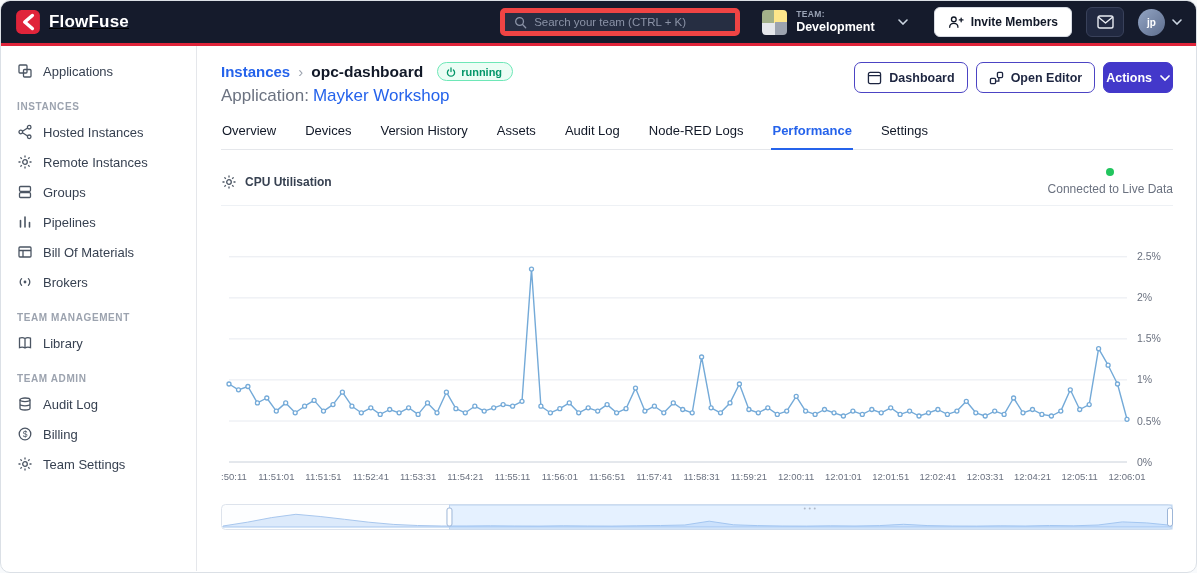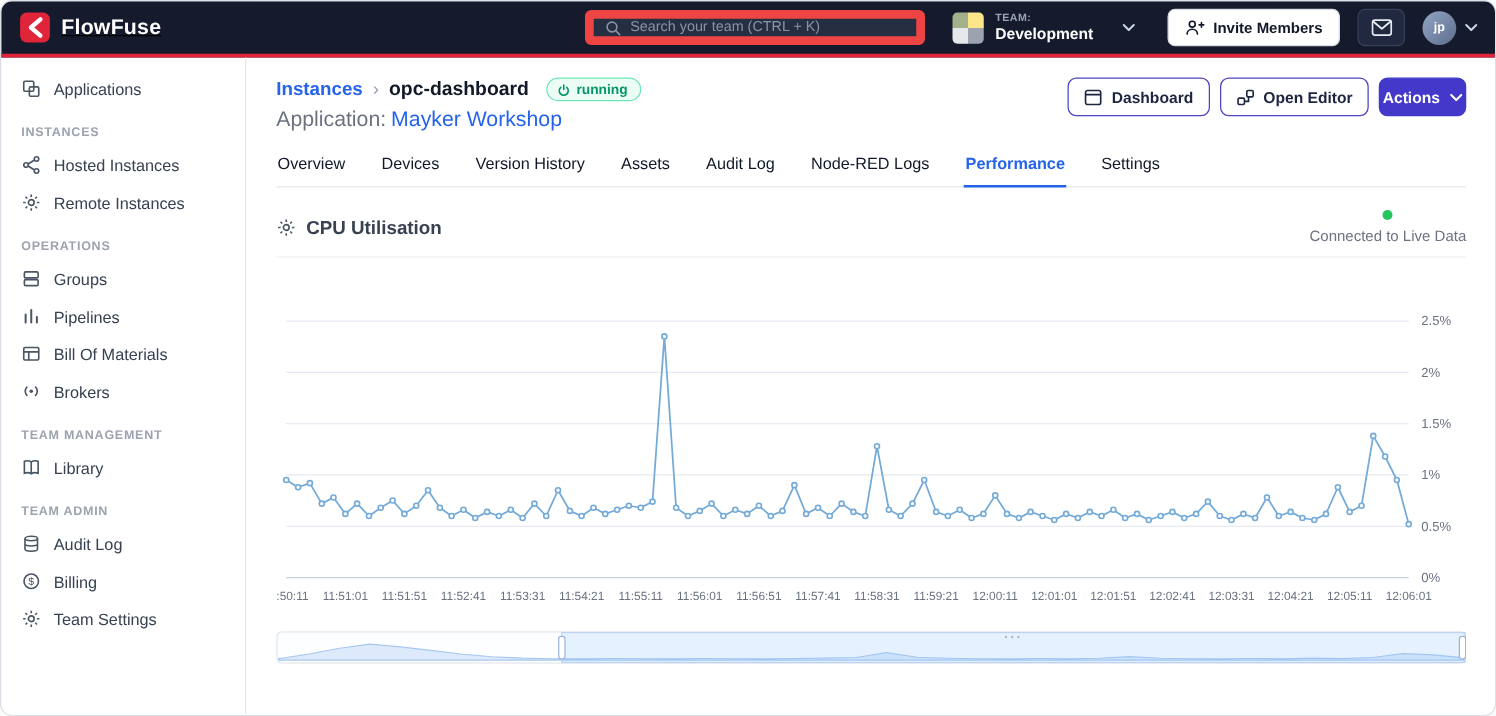--- a/index.html
+++ b/index.html
@@ -4,21 +4,21 @@
 <style>
   * { box-sizing: border-box; margin: 0; padding: 0; }
   html,body { width:1197px; height:573px; background:#f8fafc; font-family:"Liberation Sans", sans-serif; }
   .window { position:absolute; inset:0; background:#fff; border:1px solid #dbe0e6; border-radius:10px; overflow:hidden; }
 
   
   .topbar { height:45px; background:#151b2c; border-bottom:3px solid #e0243a; display:flex; align-items:center; padding:0 14px; gap:14px; }
   .logo { display:flex; align-items:center; gap:8px; cursor:pointer;text-decoration:underline; }
   .logo-text { color:#fff; font-size:17px; font-weight:bold; letter-spacing:.2px; }
   .spacer { flex:1; }
-  .search-box { display:flex; align-items:center; gap:7px; width:272px; height:28px; background:#262e42; border:7px solid #ef4444; border-radius:5px; padding:0 9px; }
+  .search-box { display:flex; align-items:center; gap:7px; width:240px; height:28px; background:#262e42; border:5px solid #ef4444; border-radius:5px; padding:0 9px; }
   .search-box input { flex:1; background:transparent; border:none; outline:none; color:#d7dce6; font-size:11.5px; font-family:"Liberation Sans",sans-serif; }
   .search-box input::placeholder { color:#8b93a7; }
   .team-sel { display:flex; align-items:center; gap:9px; padding:5px 12px 5px 8px; border-radius:6px; cursor:pointer; }
   .team-avatar { width:25px; height:25px; border-radius:4px; background:conic-gradient(#fde68a 0 25%, #9ca3af 0 50%, #e5e7eb 0 75%, #a3b18a 0); }
   .team-meta { display:flex; flex-direction:column; line-height:1.15; }
   .team-label { font-size:8.5px; color:#9aa3b5; font-weight:bold; letter-spacing:.4px; }
   .team-name { font-size:12.5px; color:#fff; font-weight:600; }
   .nav-chevron { color:#cbd5e1; margin-left:14px; }
   .btn-invite { display:flex; align-items:center; gap:7px; background:#fff; border:1px solid #d7dbe3; border-radius:6px; height:30px; padding:0 13px; font-size:12px; font-weight:bold; color:#111827; cursor:pointer; }
   .mail-btn { display:flex; align-items:center; justify-content:center; width:38px; height:30px; background:#212941; border:1px solid #39415a; border-radius:6px; cursor:pointer; }
@@ -45,21 +45,21 @@
   .btn-outline { display:flex; align-items:center; gap:7px; background:#fff; border:1.5px solid #4c44c4; border-radius:7px; height:31px; padding:0 12px; font-size:12.5px; font-weight:bold; color:#1d2540; cursor:pointer; }
   .btn-primary { display:flex; align-items:center; gap:8px; background:#4338ca; border:1.5px solid #4338ca; border-radius:7px; height:31px; padding:0 2px; font-size:12.5px; font-weight:bold; color:#fff; cursor:pointer; }
 
   
   .tabs { display:flex; gap:27px; margin-top:17px; border-bottom:1px solid #e5e7eb; font-size:13px; color:#111827; }
   .tab { padding:0 1px 10px; cursor:pointer; }
   .tab.active { color:#2563eb; border-bottom:2px solid #2563eb; margin-bottom:-1px; font-weight:600; }
 
   
   .chart-head { display:flex; align-items:center; gap:8px; margin-top:18px; padding-bottom:9px; border-bottom:1px solid #eef1f5; }
-  .chart-title { font-size:15px; font-weight:bold; color:#374151; }
+  .chart-title { font-size:12px; font-weight:bold; color:#374151; }
   .live { margin-left:auto; display:flex; align-items:center; gap:6px; font-size:12px; color:#6b7280;flex-direction:column; }
   .live-dot { width:8px; height:8px; border-radius:50%; background:#22c55e; }
   .chart-wrap { margin-top:4px; }
   .nav-wrap { margin-top:10px; cursor:ew-resize; }
   svg text { font-family:"Liberation Sans", sans-serif; }
 </style>
 </head>
 <body>
 
 <div class="window">
@@ -140,21 +140,20 @@
         <span>Hosted Instances</span>
       </div>
       <div class="side-item">
         <svg width="16" height="16" viewBox="0 0 16 16" fill="none" stroke="#4b5563" stroke-width="1.3">
           <circle cx="8" cy="8" r="2.3"></circle>
           <path d="M8 1.5v2M8 12.5v2M1.5 8h2M12.5 8h2M3.4 3.4l1.4 1.4M11.2 11.2l1.4 1.4M12.6 3.4l-1.4 1.4M4.8 11.2l-1.4 1.4"></path>
         </svg>
         <span>Remote Instances</span>
       </div>
 
-      <div class="side-section">OPERATIONS</div>
       <div class="side-item">
         <svg width="16" height="16" viewBox="0 0 16 16" fill="none" stroke="#4b5563" stroke-width="1.3">
           <rect x="2.5" y="2.5" width="11" height="4.8" rx="1"></rect>
             <rect x="2.5" y="8.7" width="11" height="4.8" rx="1"></rect>
         </svg>
         <span>Groups</span>
       </div>
       <div class="side-item">
         <svg width="16" height="16" viewBox="0 0 16 16" fill="none" stroke="#4b5563" stroke-width="1.6" stroke-linecap="round">
           <path d="M3.5 13V6.5 M8 13V3 M12.5 13V8.5"></path>

